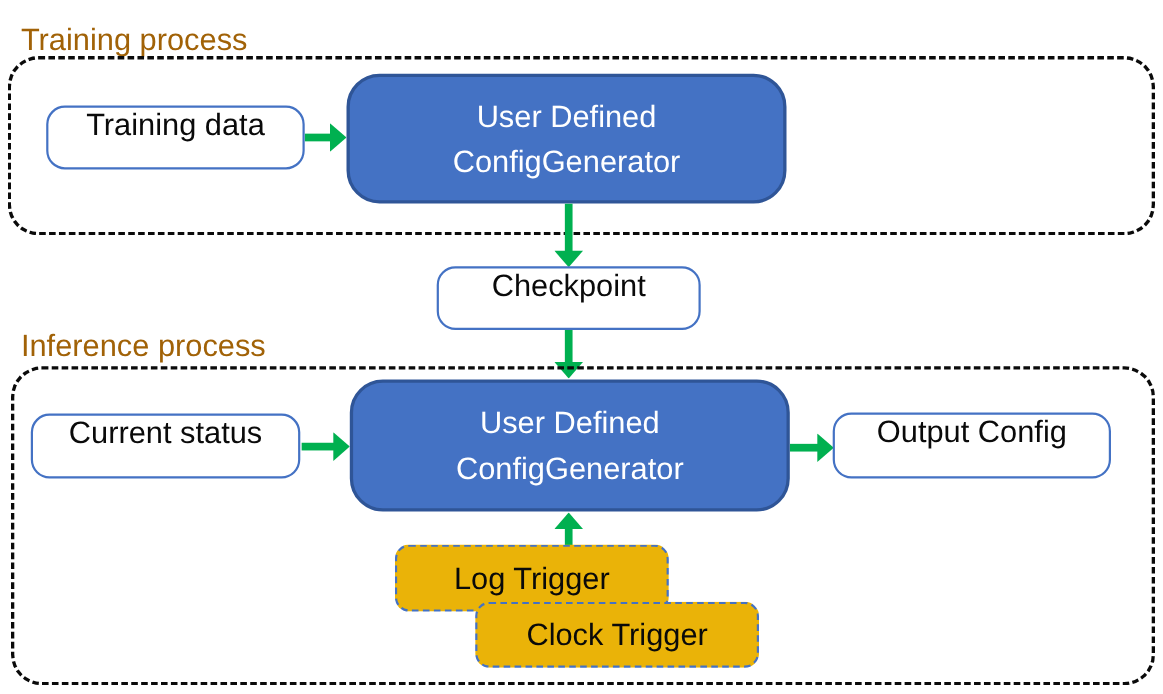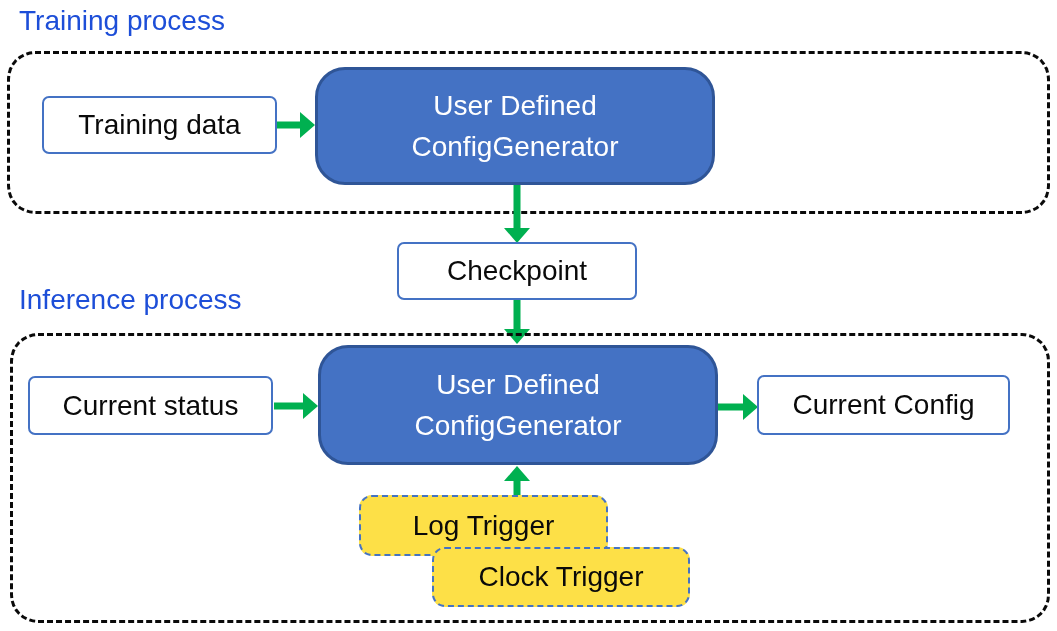--- a/index.html
+++ b/index.html
@@ -13,39 +13,39 @@
     height: 631px;
     background: #ffffff;
     font-family: "Liberation Sans", sans-serif;
     overflow: hidden;
   }
   .canvas * { box-sizing: border-box; }
 
   .section-label {
     position: absolute;
     font-size: 28px;
-    color: #1d4ed8;
+    color: #a16207;
     white-space: nowrap;
     letter-spacing: 0;
+    margin-top: 15px;
   }
 
   .dashed-container {
     position: absolute;
     border: 3px dashed #0a0a0a;
     border-radius: 28px;
     background: transparent;
   }
 
   .white-box {
     position: absolute;
     background: #ffffff;
     border: 2px solid #4472C4;
-    border-radius: 7px;
+    border-radius: 17px;
     display: flex;
-    align-items: center;
     justify-content: center;
     font-size: 28px;
     color: #0a0a0a;
     white-space: nowrap;
   }
 
   .blue-box {
     position: absolute;
     background: #4472C4;
     border: 3px solid #2F5597;
@@ -56,21 +56,21 @@
     justify-content: center;
     color: #ffffff;
     font-size: 28px;
     line-height: 41px;
     text-align: center;
     white-space: nowrap;
   }
 
   .trigger-box {
     position: absolute;
-    background: #fde047;
+    background: #eab308;
     border: 2px dashed #4472C4;
     border-radius: 13px;
     display: flex;
     align-items: center;
     justify-content: center;
     font-size: 28px;
     color: #0a0a0a;
     white-space: nowrap;
   }
   .trigger-box.clock { z-index: 3; }
@@ -144,21 +144,21 @@
   </div>
 
   <span class="arrow" style="left:718px; top:394px;">
     <svg width="40" height="26" viewBox="0 0 40 26">
       <rect class="arrow-fill" x="0" y="9.5" width="26" height="7"></rect>
       <polygon class="arrow-fill" points="25,0 40,13 25,26"></polygon>
     </svg>
   </span>
 
   <div class="white-box" style="left:757px; top:375px; width:253px; height:60px;">
-    <span>Current Config</span>
+    <span>Output Config</span>
   </div>
 
   <span class="arrow" style="left:504px; top:466px;">
     <svg width="26" height="30" viewBox="0 0 26 30">
       <polygon class="arrow-fill" points="13,0 26,15 0,15"></polygon>
       <rect class="arrow-fill" x="9.5" y="14" width="7" height="16"></rect>
     </svg>
   </span>
 
   <div class="trigger-box log" style="left:359px; top:495px; width:249px; height:61px;">

